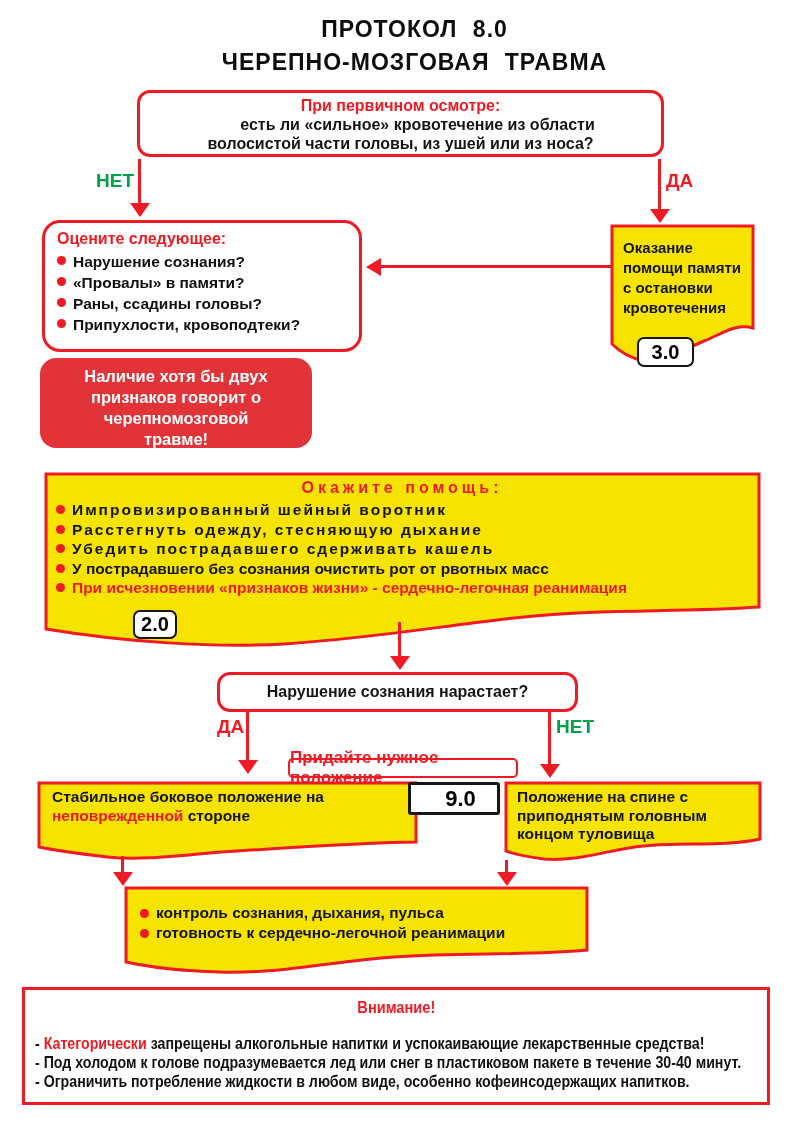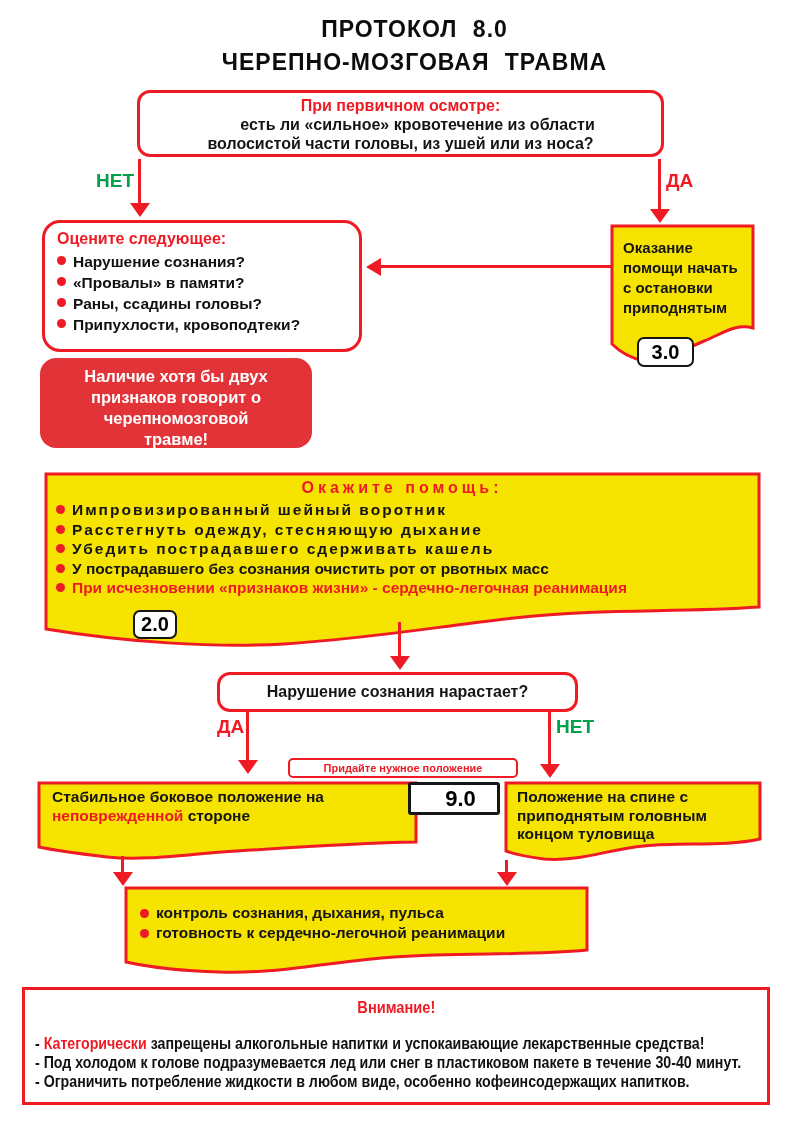--- a/index.html
+++ b/index.html
@@ -77,21 +77,21 @@
         </div>
     </div>
   </div>
 
   <div class="arr-left" style="left:366px;top:258px;"></div>
   <div class="hline" style="left:380px;top:265px;width:231px;"></div>
 
   <svg class="abs" style="left:610px;top:224px;" width="145" height="145" viewBox="0 0 145 145">
     <path d="M2,2 H143 V104 C 126,99 112,110 94,117 C 72,126 52,140 34,137 C 20,134 9,127 2,120 Z" fill="#F6E300" stroke="#EE1B24" stroke-width="3"></path>
   </svg>
-  <div class="abs yellow-text" style="left:623px;top:238px;width:120px;font-size:15px;line-height:20px;">Оказание помощи начать с остановки приподнятым</div>
+  <div class="abs yellow-text" style="left:623px;top:238px;width:120px;font-size:15px;line-height:20px;">Оказание помощи памяти с остановки кровотечения</div>
   <div class="badge" style="left:637px;top:337px;width:57px;height:30px;">3.0</div>
 
   <div class="redbox white center" style="left:40px;top:358px;width:272px;height:90px;font-size:16.5px;line-height:21px;padding-top:8px;box-sizing:border-box;">
     <div>Наличие хотя бы двух</div>
     <div>признаков говорит о</div>
     <div>черепномозговой</div>
     <div>травме!</div>
   </div>
 
   <svg class="abs" style="left:44px;top:472px;" width="717" height="180" viewBox="0 0 717 180">
@@ -131,21 +131,21 @@
 
   <div class="blabel red" style="left:217px;top:716px;">ДА</div>
   <div class="vline" style="left:246px;top:712px;height:50px;"></div>
   <div class="arr-down" style="left:238px;top:760px;"></div>
 
   <div class="blabel green" style="left:556px;top:716px;">НЕТ</div>
   <div class="vline" style="left:548px;top:712px;height:54px;"></div>
   <div class="arr-down" style="left:540px;top:764px;"></div>
 
   <div class="abs" style="left:288px;top:758px;width:230px;height:20px;background:#fff;border:2.5px solid #EE1B24;border-radius:5px;z-index:6;display:flex;align-items:center;justify-content:center;box-sizing:border-box;">
-    <span class="red" style="font-size:11px;">Придайте нужное положение</span>
+    <span class="red" style="font-size:17px;">Придайте нужное положение</span>
   </div>
 
   <div class="badge" style="left:408px;top:782px;width:92px;height:33px;border:3px solid #161616;border-radius:3px;font-size:22px;z-index:7;padding-left:13px;">9.0</div>
 
   <svg class="abs" style="left:37px;top:781px;" width="381" height="84" viewBox="0 0 381 84">
     <path d="M2,2 H379 V61 C 320,62 260,66 200,70 C 150,73 110,80 70,76 C 45,73 20,70 2,66 Z" fill="#F6E300" stroke="#EE1B24" stroke-width="3"></path>
   </svg>
   <div class="abs yellow-text" style="left:52px;top:788px;width:345px;font-size:15.5px;line-height:18.5px;">
     <span>Стабильное боковое положение на </span><span class="red">неповрежденной</span><span> стороне</span>
   </div>

